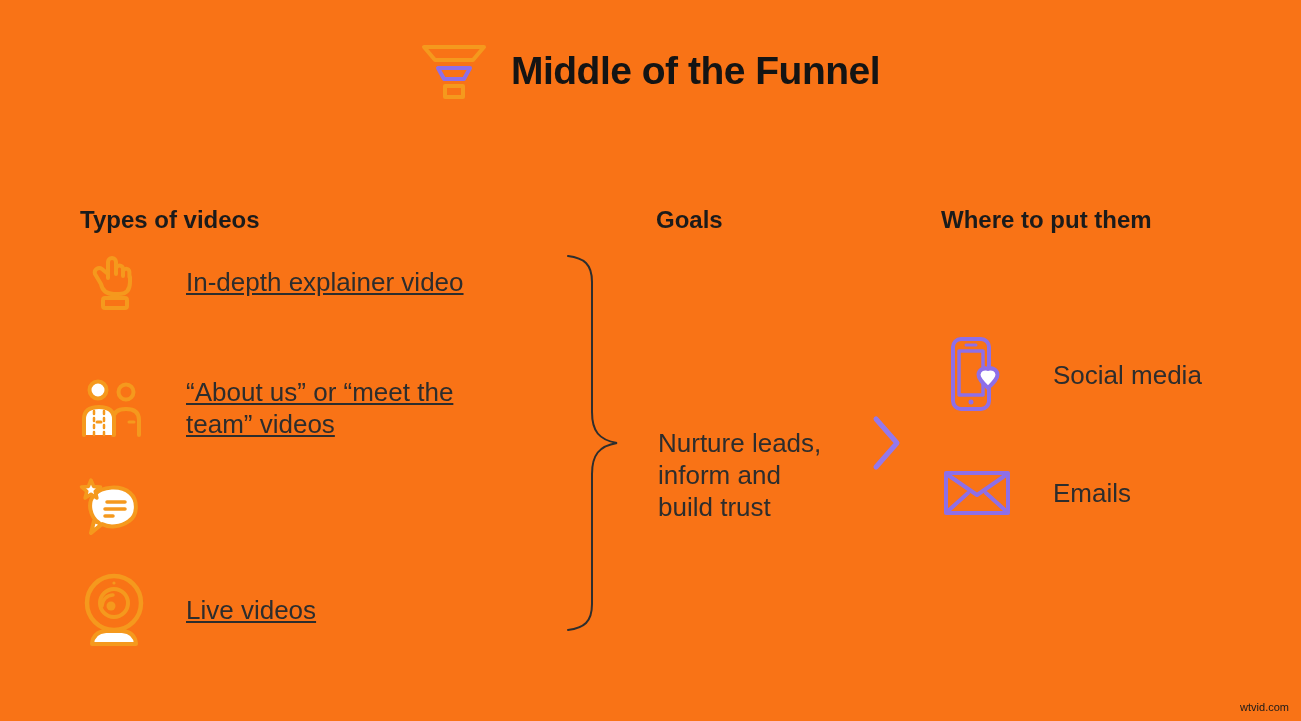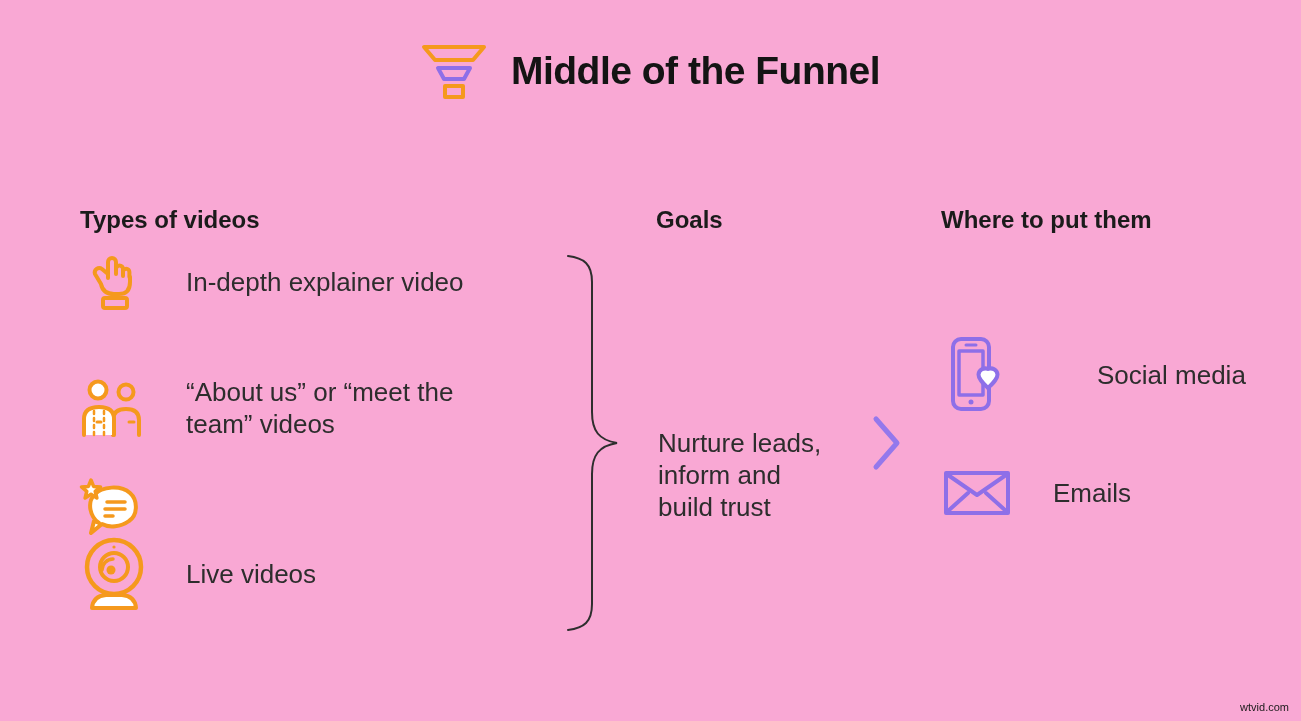--- a/index.html
+++ b/index.html
@@ -1,42 +1,42 @@
 <!DOCTYPE html>
 <html><head>
 <meta charset="utf-8">
 <style>
   html,body{margin:0;padding:0;background:#ffffff;}
   .canvas{
-    position:relative;width:1301px;height:721px;background:#f9a8d4;
+    position:relative;width:1301px;height:721px;background:#f97316;
     font-family:"Liberation Sans", sans-serif;overflow:hidden;
   }
   
   .hdr{position:absolute;left:0;top:42px;width:1301px;display:flex;justify-content:center;align-items:center;gap:24px;}
   .hdr .title{font-size:39px;font-weight:bold;color:#141414;letter-spacing:-0.5px;}
   .funnel-wrap{width:66px;height:58px;display:block;}
   
   .colhdr{position:absolute;top:174px;font-size:24px;font-weight:bold;color:#1b1b1b;white-space:nowrap;margin-top:32px;}
   .colhdr.c1{left:80px;}
   .colhdr.c2{left:656px;}
   .colhdr.c3{left:941px;}
   
   .row{position:absolute;display:flex;align-items:center;}
   .row .iconbox{width:72px;display:flex;justify-content:center;align-items:center;flex:none;}
-  .row .label{margin-left:36px;font-size:26px;line-height:32px;color:#2d2d2d;max-width:340px;}
+  .row .label{margin-left:36px;font-size:26px;line-height:32px;color:#2d2d2d;max-width:340px;text-decoration:underline;}
   .r1{left:78px;top:246px;height:72px;}
   .r2{left:78px;top:368px;height:80px;}
   .r3{left:78px;top:468px;height:80px;}
-  .r4{left:78px;top:532px;height:84px;}
+  .r4{left:78px;top:568px;height:84px;}
   
   .brace{position:absolute;left:566px;top:254px;}
   .goals-text{position:absolute;left:658px;top:386px;font-size:26px;line-height:32px;color:#2d2d2d;margin-top:41px;}
   .chev{position:absolute;left:872px;top:415px;}
   
-  .rr1{left:941px;top:336px;height:78px;gap:44px;}
+  .rr1{left:941px;top:336px;height:78px;}
   .rr2{left:941px;top:466px;height:54px;justify-content:flex-end;}
   .row .rlabel{margin-left:40px;font-size:26px;color:#2d2d2d;white-space:nowrap;}
   
   .wm{position:absolute;right:12px;bottom:8px;font-size:11px;color:#1a1a1a;}
   svg{display:block;}
 </style>
 </head>
 <body>
 
 <div class="canvas">

